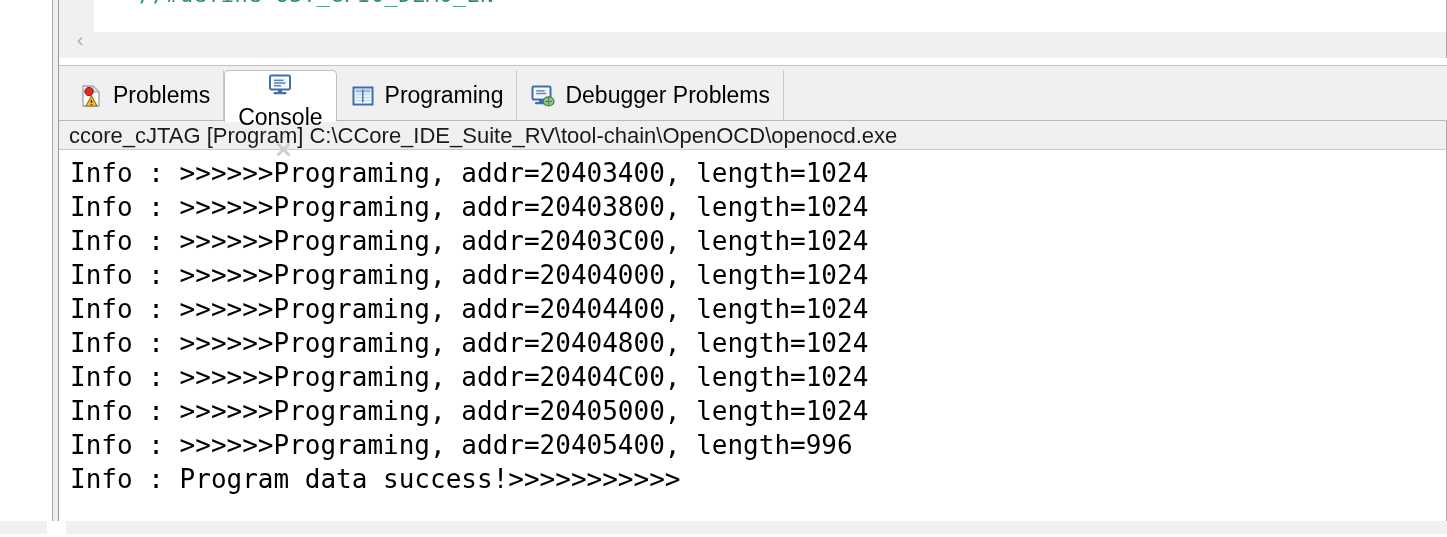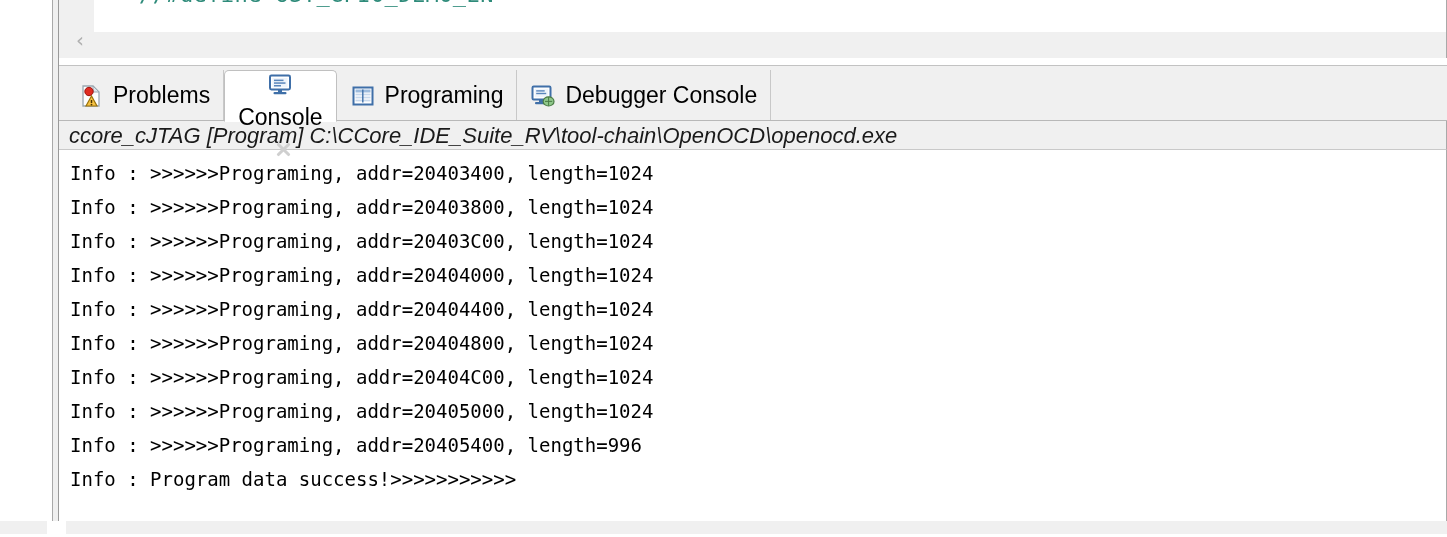--- a/index.html
+++ b/index.html
@@ -152,35 +152,34 @@
     background: #f0f0f0;
     border-bottom: 1px solid #c9c9c9;
     border-right: 1px solid #a9a9a9;
   }
   .console-head-text {
     position: absolute; left: 10px; top: 2px;
     font-size: 22px;
     color: #1a1a1a;
     white-space: nowrap;
     line-height: 25px;
-    font-style: italic;
   }
 
   
   .console-body {
     position: absolute; left: 59px; top: 150px;
     width: 1388px; height: 371px;
     background: #ffffff;
     border-right: 1px solid #a9a9a9;
     overflow: hidden;
   }
   .console-lines {
     position: absolute; left: 11px; top: 6px;
     font-family: "DejaVu Sans Mono", monospace;
-    font-size: 19px;
+    font-size: 26px;
     line-height: 34px;
     color: #000000;
     white-space: pre;
     letter-spacing: 0px;
   }
   .cline { height: 34px; }
 
   
   .status-strip {
     position: absolute; left: 0; top: 521px;
@@ -258,21 +257,21 @@
           <svg width="26" height="26" viewBox="0 0 26 26" class="ticon">
             <rect x="2.5" y="3.5" width="18" height="13" rx="1.2" fill="#ffffff" stroke="#3f6fa8" stroke-width="2"></rect>
             <rect x="4.8" y="5.8" width="13.4" height="8.4" fill="#eef4fb"></rect>
             <rect x="6.2" y="7.2" width="8.5" height="1.4" fill="#5a86bb"></rect>
             <rect x="6.2" y="9.8" width="10" height="1.4" fill="#5a86bb"></rect>
             <rect x="9" y="16.5" width="4" height="2.6" fill="#3f6fa8"></rect>
             <rect x="5" y="19" width="12" height="2.2" rx="1" fill="#3f6fa8"></rect>
             <ellipse cx="18.6" cy="18.4" rx="5.4" ry="4.6" fill="#8fc88a" stroke="#4a7b46" stroke-width="1.2"></ellipse>
             <path d="M15 18.4 H22.2 M18.6 14 V22.8" stroke="#4a7b46" stroke-width="1"></path>
           </svg>
-          <span class="tab-label">Debugger Console</span>
+          <span class="tab-label">Debugger Problems</span>
         </div>
       </div>
     <div class="tabstrip-underline"></div>
   </div>
 
   <div class="console-head">
     <div class="console-head-text">ccore_cJTAG [Program] C:\CCore_IDE_Suite_RV\tool-chain\OpenOCD\openocd.exe</div>
   </div>
 
   <div class="console-body">

